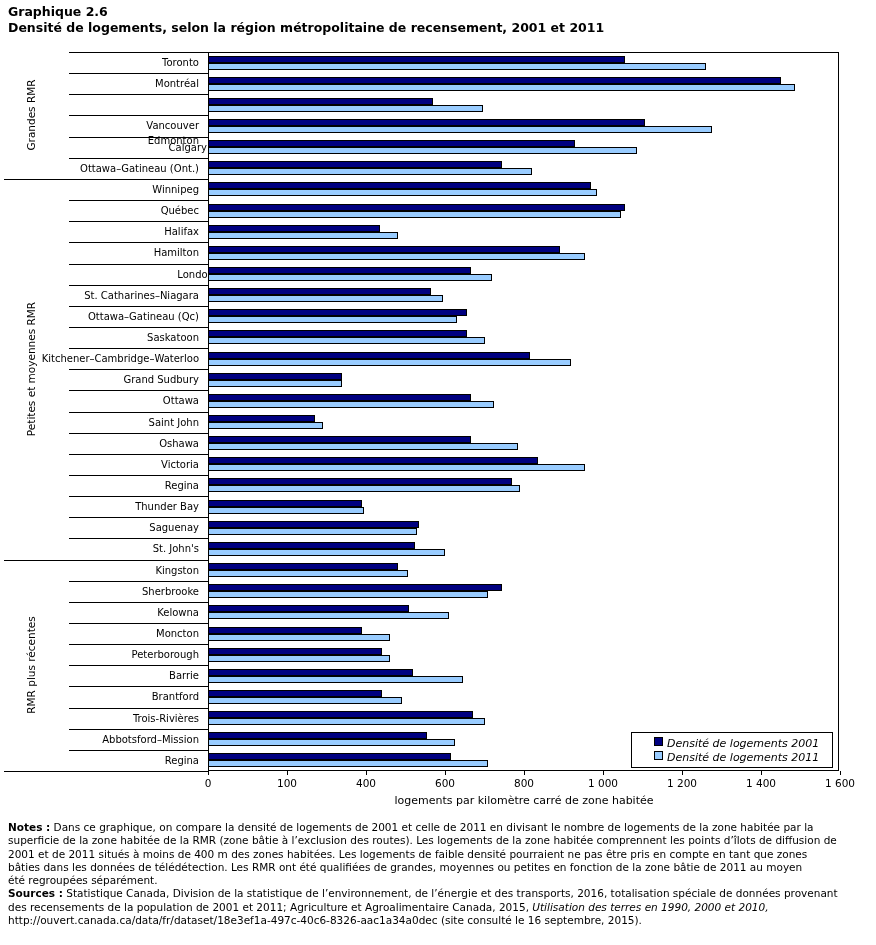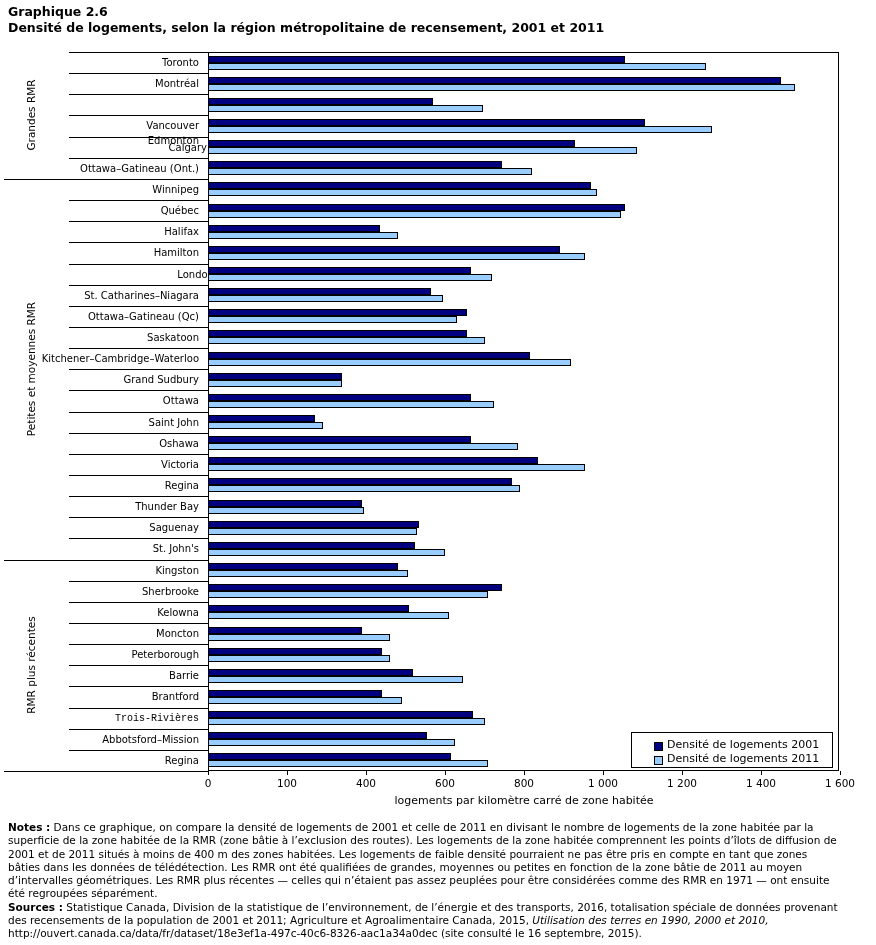--- a/index.html
+++ b/index.html
@@ -15,21 +15,21 @@
   .cat-label{position:absolute;right:5px;white-space:nowrap;font-size:10px;}
   .cat-label-inner{display:block;text-align:right;}
   .group-label{position:absolute;white-space:nowrap;font-size:10.5px;
                transform:translate(-50%,-50%) rotate(-90deg);}
   .xtick{position:absolute;width:1px;height:4px;background:#000;}
   .xtick-label{position:absolute;width:44px;text-align:center;font-size:10.5px;}
   .x-title{position:absolute;left:208px;top:794px;width:632px;text-align:center;font-size:11px;}
   #legend{position:absolute;left:631px;top:732px;width:202px;height:36px;
           background:#fff;border:1px solid #000;box-sizing:border-box;
           padding:4px 0 0 22px;}
-  .legend-row{display:flex;align-items:flex-end;height:14px;}
+  .legend-row{display:flex;align-items:flex-start;height:14px;font-style:italic;}
   .legend-swatch{width:7px;height:7px;border:1px solid #000;box-sizing:content-box;
                  margin-right:4px;flex:0 0 auto;}
   .legend-text{font-size:11px;white-space:nowrap;}
   #notes-root{position:absolute;left:8px;top:821px;width:866px;}
   .note-line{font-size:10.5px;line-height:13.3px;white-space:nowrap;}
   .seg-b{font-weight:bold;}
   .seg-i{font-style:italic;}
 </style>
 </head>
 <body>
@@ -128,21 +128,21 @@
       </div>
       <div class="cat-label" style="left: 0px; width: 199px; top: 644.1px; height: 21.15px; line-height: 21.15px;">
         <div class="cat-label-inner">Peterborough</div>
       </div>
       <div class="cat-label" style="left: 0px; width: 199px; top: 665.3px; height: 21.15px; line-height: 21.15px;">
         <div class="cat-label-inner">Barrie</div>
       </div>
       <div class="cat-label" style="left: 0px; width: 199px; top: 686.4px; height: 21.15px; line-height: 21.15px;">
         <div class="cat-label-inner">Brantford</div>
       </div>
-      <div class="cat-label" style="left: 0px; width: 199px; top: 707.6px; height: 21.15px; line-height: 21.15px; font-family: Liberation Mono, monospace;">
+      <div class="cat-label" style="left: 0px; width: 199px; top: 707.6px; height: 21.15px; line-height: 21.15px;">
         <div class="cat-label-inner">Trois-Rivières</div>
       </div>
       <div class="cat-label" style="left: 0px; width: 199px; top: 728.7px; height: 21.15px; line-height: 21.15px;">
         <div class="cat-label-inner">Abbotsford–Mission</div>
       </div>
       <div class="cat-label" style="left: 0px; width: 199px; top: 749.9px; height: 21.15px; line-height: 21.15px;">
         <div class="cat-label-inner">Regina</div>
       </div>
       <div class="hline" style="left: 69px; top: 52px; width: 139px;"></div>
       <div class="hline" style="left: 69px; top: 73.1px; width: 139px;"></div>
@@ -284,18 +284,17 @@
         <div class="legend-text">Densité de logements 2011</div>
       </div>
     </div>
 </div>
 
 <div id="notes-root">
     <div class="note-line"><span class="seg-b">Notes :</span><span> Dans ce graphique, on compare la densité de logements de 2001 et celle de 2011 en divisant le nombre de logements de la zone habitée par la</span></div>
     <div class="note-line"><span>superficie de la zone habitée de la RMR (zone bâtie à l’exclusion des routes). Les logements de la zone habitée comprennent les points d’îlots de diffusion de</span></div>
     <div class="note-line"><span>2001 et de 2011 situés à moins de 400 m des zones habitées. Les logements de faible densité pourraient ne pas être pris en compte en tant que zones</span></div>
     <div class="note-line"><span>bâties dans les données de télédétection. Les RMR ont été qualifiées de grandes, moyennes ou petites en fonction de la zone bâtie de 2011 au moyen</span></div>
-    <div class="note-line"><span>d’intervalles géométriques. Les RMR plus récentes — celles qui n’étaient pas assez peuplées pour être considérées comme des RMR en 1971 — ont ensuite</span></div>
     <div class="note-line"><span>été regroupées séparément.</span></div>
     <div class="note-line"><span class="seg-b">Sources :</span><span> Statistique Canada, Division de la statistique de l’environnement, de l’énergie et des transports, 2016, totalisation spéciale de données provenant</span></div>
     <div class="note-line"><span>des recensements de la population de 2001 et 2011; Agriculture et Agroalimentaire Canada, 2015, </span><span class="seg-i">Utilisation des terres en 1990, 2000 et 2010,</span></div>
     <div class="note-line"><span>http://ouvert.canada.ca/data/fr/dataset/18e3ef1a-497c-40c6-8326-aac1a34a0dec (site consulté le 16 septembre, 2015).</span></div>
   </div>
 
 </body></html>

